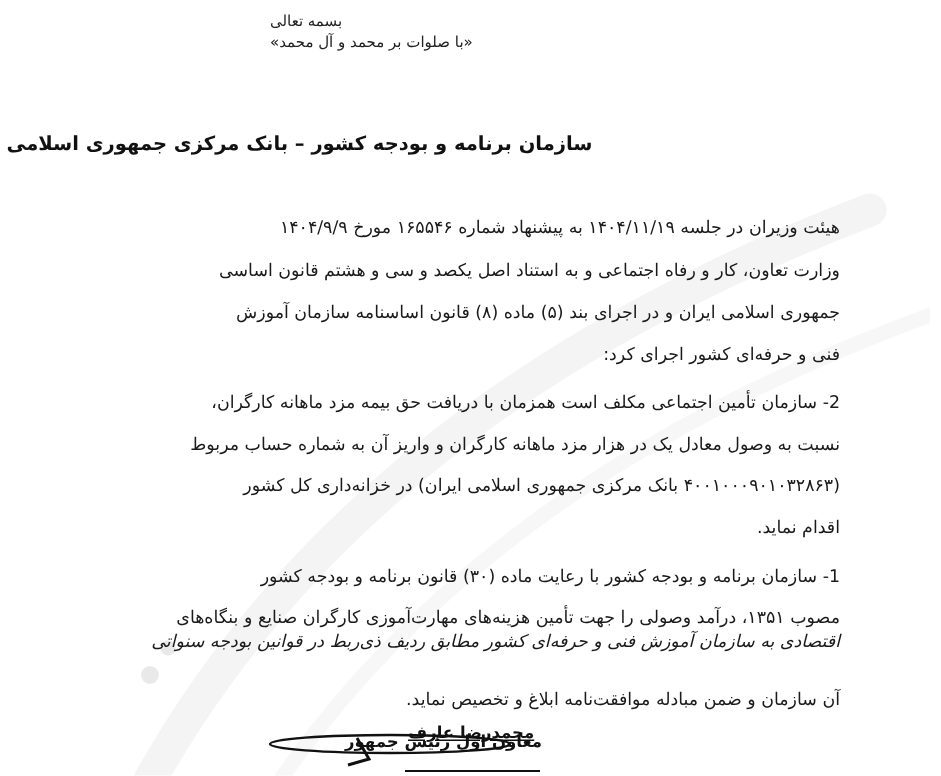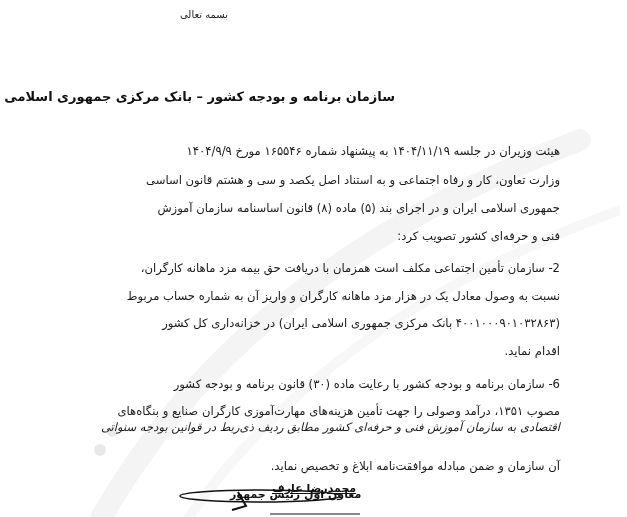--- a/index.html
+++ b/index.html
@@ -46,39 +46,40 @@
 <div class="page">
 
   <svg class="watermark" viewBox="0 0 560 420">
     <path d="M40 400 Q 180 150 520 20" stroke="#8a8a8a" stroke-width="22" fill="none" stroke-linecap="round" opacity="0.5"></path>
     <path d="M120 410 Q 260 200 560 90" stroke="#8a8a8a" stroke-width="10" fill="none" stroke-linecap="round" opacity="0.35"></path>
     <circle cx="40" cy="330" r="6" fill="#8a8a8a"></circle>
     <circle cx="52" cy="312" r="5" fill="#8a8a8a"></circle>
   </svg>
 
   <div class="invocation inv1">بسمه تعالی</div>
+  <div class="invocation inv2">«با صلوات بر محمد و آل محمد»</div>
 
   <div class="header-line h2">سازمان برنامه و بودجه کشور – بانک مرکزی جمهوری اسلامی ایران</div>
 
   <div>
     <div class="body-line para-text" style="top:144px;">هیئت وزیران در جلسه ۱۴۰۴/۱۱/۱۹ به پیشنهاد شماره ۱۶۵۵۴۶ مورخ ۱۴۰۴/۹/۹</div>
     <div class="body-line para-text" style="top:173px;">وزارت تعاون، کار و رفاه اجتماعی و به استناد اصل یکصد و سی و هشتم قانون اساسی</div>
     <div class="body-line para-text" style="top:201px;">جمهوری اسلامی ایران و در اجرای بند (۵) ماده (۸) قانون اساسنامه سازمان آموزش</div>
-    <div class="body-line para-text" style="top:229px;">فنی و حرفه‌ای کشور تصویب کرد:</div>
+    <div class="body-line para-text" style="top:229px;">فنی و حرفه‌ای کشور اجرای کرد:</div>
   </div>
 
   <div>
     <div class="body-line para-text" style="top:261px;">2- سازمان تأمین اجتماعی مکلف است همزمان با دریافت حق بیمه مزد ماهانه کارگران،</div>
     <div class="body-line para-text" style="top:289px;">نسبت به وصول معادل یک در هزار مزد ماهانه کارگران و واریز آن به شماره حساب مربوط</div>
     <div class="body-line para-text" style="top:316px;">(۴۰۰۱۰۰۰۹۰۱۰۳۲۸۶۳ بانک مرکزی جمهوری اسلامی ایران) در خزانه‌داری کل کشور</div>
     <div class="body-line para-text" style="top:344px;">اقدام نماید.</div>
   </div>
 
   <div>
-    <div class="body-line para-text" style="top:377px;">6- سازمان برنامه و بودجه کشور با رعایت ماده (۳۰) قانون برنامه و بودجه کشور</div>
+    <div class="body-line para-text" style="top:377px;">1- سازمان برنامه و بودجه کشور با رعایت ماده (۳۰) قانون برنامه و بودجه کشور</div>
     <div class="body-line para-text" style="top:404px;">مصوب ۱۳۵۱، درآمد وصولی را جهت تأمین هزینه‌های مهارت‌آموزی کارگران صنایع و بنگاه‌های</div>
     <div class="body-line para-text" style="top:420px;font-style:italic;">اقتصادی به سازمان آموزش فنی و حرفه‌ای کشور مطابق ردیف ذی‌ربط در قوانین بودجه سنواتی</div>
     <div class="body-line para-text" style="top:459px;">آن سازمان و ضمن مبادله موافقت‌نامه ابلاغ و تخصیص نماید.</div>
   </div>
 
   <svg class="signature-scribble" viewBox="0 0 240 29">
     <ellipse cx="140" cy="8" rx="80" ry="6" stroke="#111" stroke-width="1.6" fill="none"></ellipse>
     <path d="M118 4 L126 18 L112 22" stroke="#111" stroke-width="2" fill="none"></path>
     <line x1="150" y1="26" x2="240" y2="26" stroke="#111" stroke-width="1.2"></line>
   </svg>

